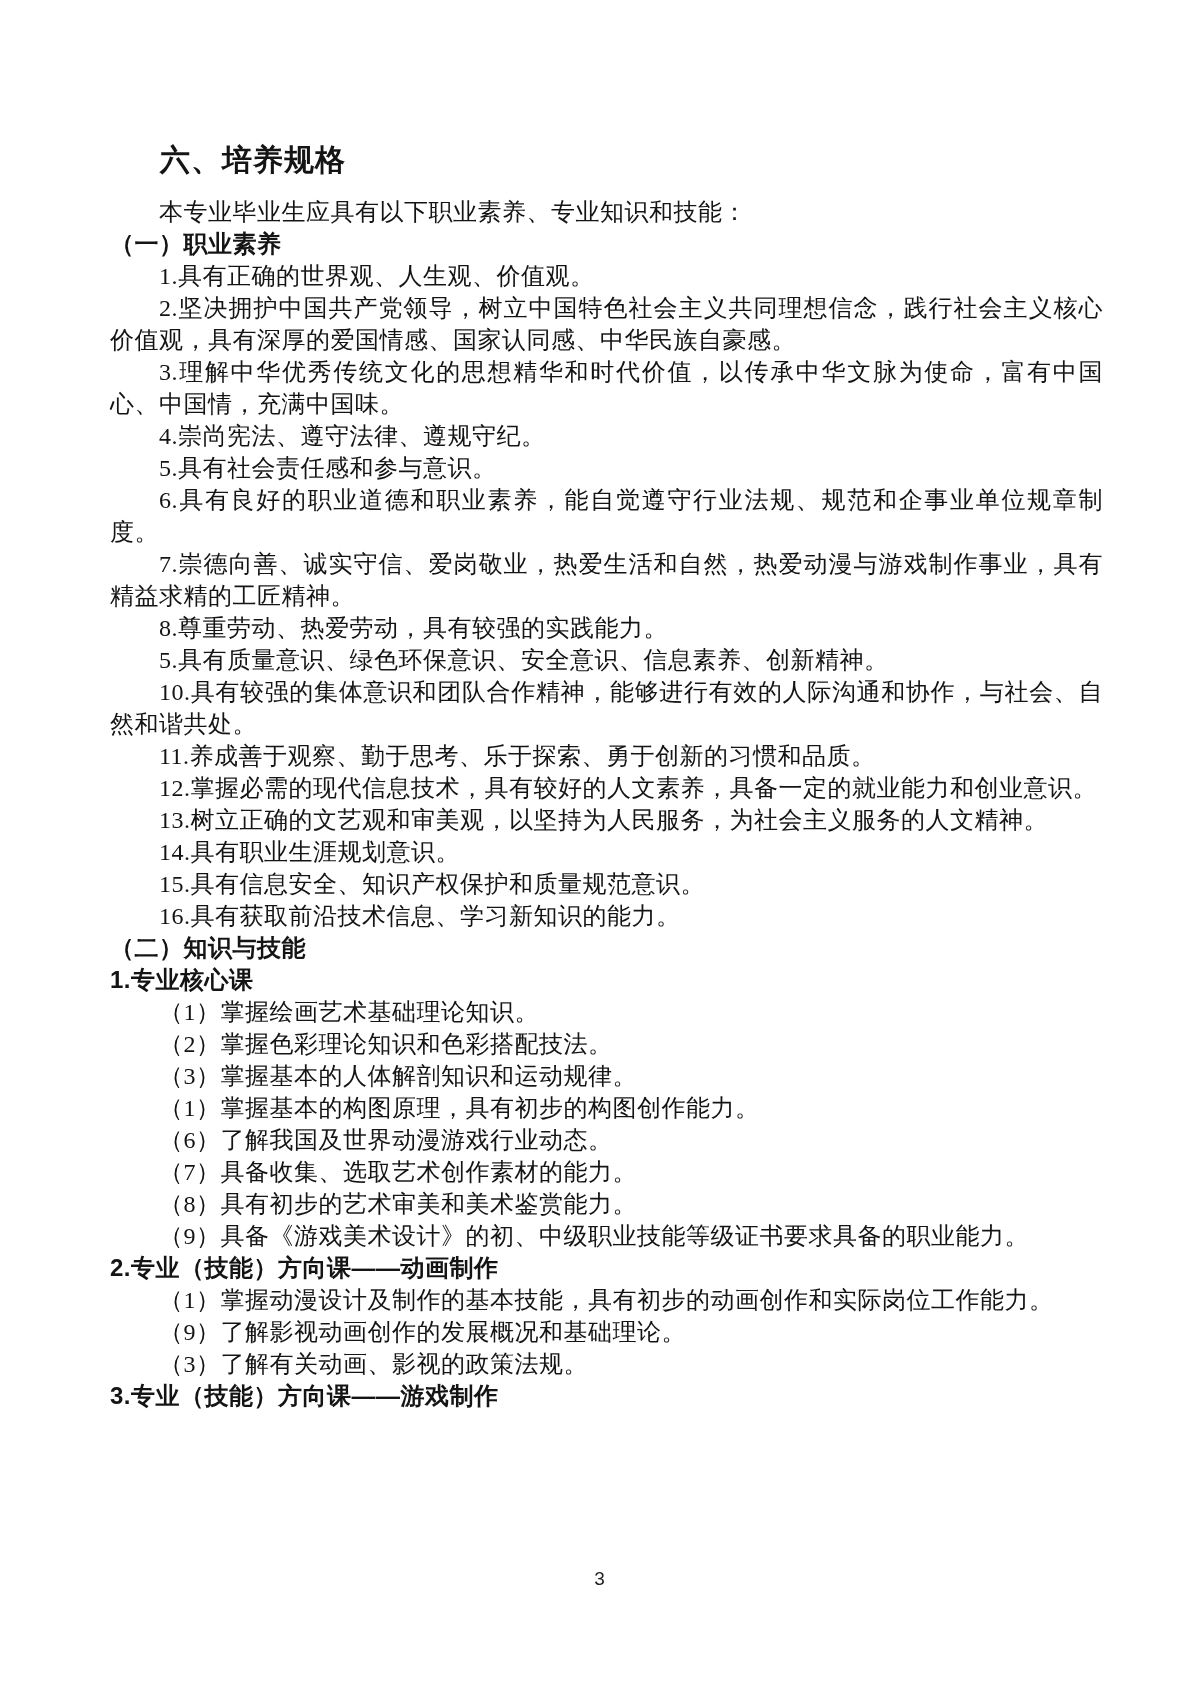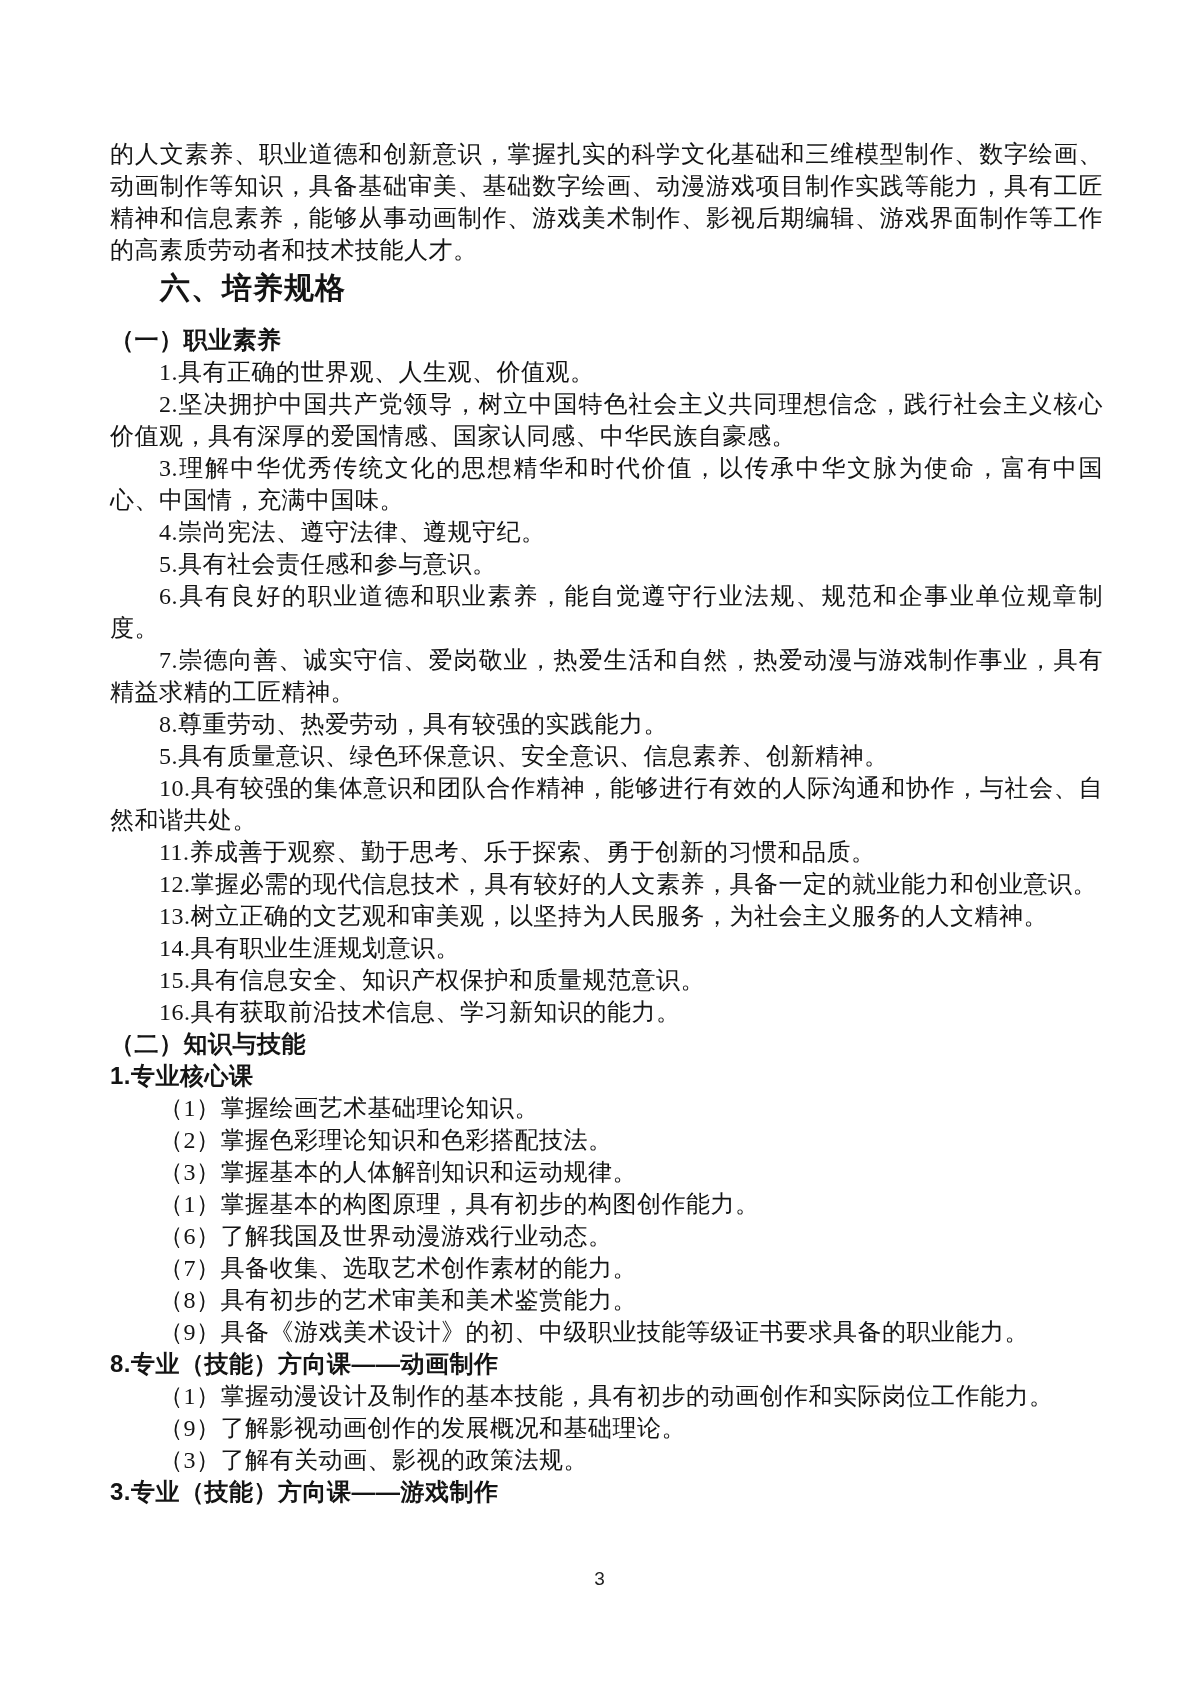--- a/index.html
+++ b/index.html
@@ -47,22 +47,22 @@
     text-align:center;
     font-family:"Liberation Sans","DejaVu Sans",sans-serif;
     font-size:19px;
     color:#222222;
   }
 </style>
 </head>
 <body>
 
 <div class="page" id="doc-page">
-    <div class="para">的人文素养、职业道德和创新意识，掌握扎实的科学文化基础和三维模型制作、数字绘画、动画制作等知识，具备基础审美、基础数字绘画、动漫游戏项目制作实践等能力，具有工匠精神和信息素养，能够从事动画制作、游戏美术制作、影视后期编辑、游戏界面制作等工作的高素质劳动者和技术技能人才。</div>
     <div class="heading-1">六、培养规格</div>
+    <div class="para indent">本专业毕业生应具有以下职业素养、专业知识和技能：</div>
     <div class="subhead">（一）职业素养</div>
     <div class="para indent">1.具有正确的世界观、人生观、价值观。</div>
     <div class="para indent">2.坚决拥护中国共产党领导，树立中国特色社会主义共同理想信念，践行社会主义核心价值观，具有深厚的爱国情感、国家认同感、中华民族自豪感。</div>
     <div class="para indent">3.理解中华优秀传统文化的思想精华和时代价值，以传承中华文脉为使命，富有中国心、中国情，充满中国味。</div>
     <div class="para indent">4.崇尚宪法、遵守法律、遵规守纪。</div>
     <div class="para indent">5.具有社会责任感和参与意识。</div>
     <div class="para indent">6.具有良好的职业道德和职业素养，能自觉遵守行业法规、规范和企事业单位规章制度。</div>
     <div class="para indent">7.崇德向善、诚实守信、爱岗敬业，热爱生活和自然，热爱动漫与游戏制作事业，具有精益求精的工匠精神。</div>
     <div class="para indent">8.尊重劳动、热爱劳动，具有较强的实践能力。</div>
     <div class="para indent">5.具有质量意识、绿色环保意识、安全意识、信息素养、创新精神。</div>
@@ -76,20 +76,20 @@
     <div class="subhead">（二）知识与技能</div>
     <div class="subhead">1.专业核心课</div>
     <div class="para indent">（1）掌握绘画艺术基础理论知识。</div>
     <div class="para indent">（2）掌握色彩理论知识和色彩搭配技法。</div>
     <div class="para indent">（3）掌握基本的人体解剖知识和运动规律。</div>
     <div class="para indent">（1）掌握基本的构图原理，具有初步的构图创作能力。</div>
     <div class="para indent">（6）了解我国及世界动漫游戏行业动态。</div>
     <div class="para indent">（7）具备收集、选取艺术创作素材的能力。</div>
     <div class="para indent">（8）具有初步的艺术审美和美术鉴赏能力。</div>
     <div class="para indent">（9）具备《游戏美术设计》的初、中级职业技能等级证书要求具备的职业能力。</div>
-    <div class="subhead">8.专业（技能）方向课——动画制作</div>
+    <div class="subhead">2.专业（技能）方向课——动画制作</div>
     <div class="para indent">（1）掌握动漫设计及制作的基本技能，具有初步的动画创作和实际岗位工作能力。</div>
     <div class="para indent">（9）了解影视动画创作的发展概况和基础理论。</div>
     <div class="para indent">（3）了解有关动画、影视的政策法规。</div>
     <div class="subhead">3.专业（技能）方向课——游戏制作</div>
   </div>
 
 <div class="footer">3</div>
 
 </body></html>

